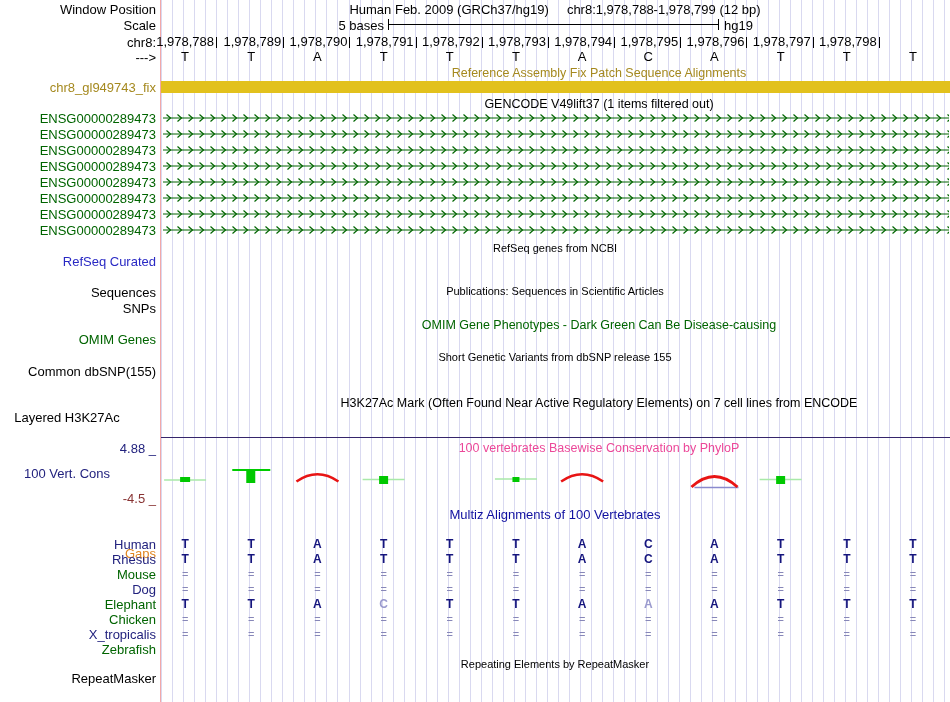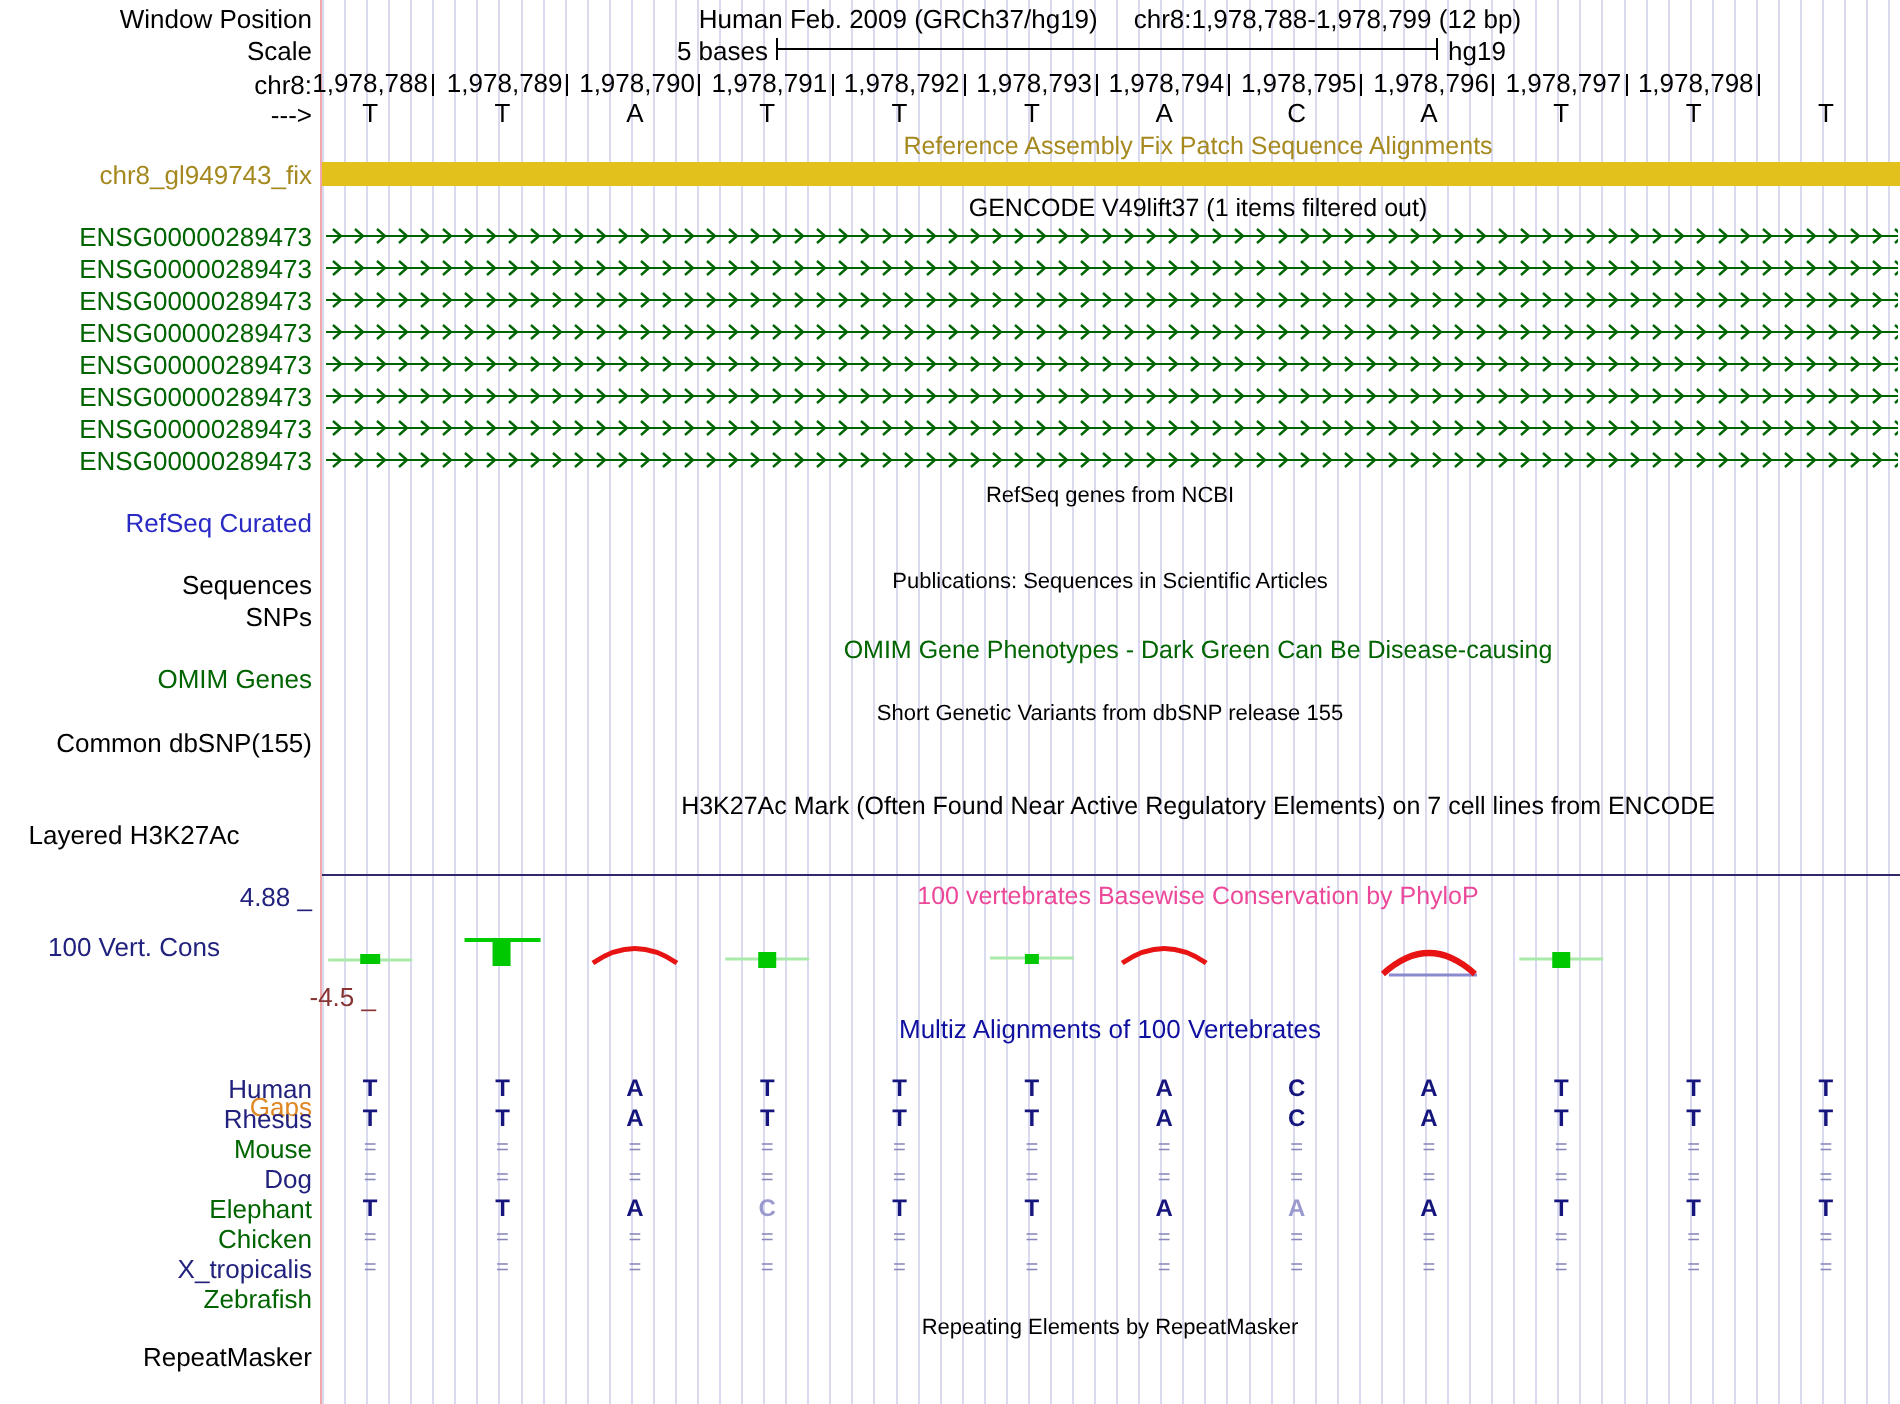--- a/index.html
+++ b/index.html
@@ -14,21 +14,21 @@
   .pinkline{position:absolute; left:160px; top:0; width:1px; height:702px; background:#f2a8a8;}
   .goldbar{position:absolute; left:161px; top:81px; width:789px; height:12px;}
   .purpleline{position:absolute; left:161px; top:437px; width:789px; height:1px; background:#35256b;}
 
   .lbl{
     position:absolute; left:0; width:156px; text-align:right; height:15px; line-height:15px;
     font-size:13px; white-space:nowrap; color:#000;
   }
   .lbl.centered{width:134px; text-align:center;}
   .olive{color:#a5891f;} .blue{color:#2929c4;} .green{color:#006400;}
-  .navy{color:#22227e;} .darkred{color:#883333;margin-left:32px;} .orange{color:#e08622;}
+  .navy{color:#22227e;} .darkred{color:#883333;} .orange{color:#e08622;}
 
   .center-line{
     position:absolute; left:162px; width:786px; text-align:center; height:15px; line-height:15px;
     white-space:nowrap; font-size:11px;
   }
   .ct-big{font-size:12.5px;padding-left:44px;}
   .ct-phylop{color:#ec4899;} .ct-multiz{color:#1010a0; font-size:13px;} .ct-olive{color:#a5891f;} .ct-green{color:#006400;}
 
   .scale-text{position:absolute; left:162px; top:18px; width:222px; text-align:right; font-size:13px; height:15px; line-height:15px;}
   .scale-bar{position:absolute; left:388px; top:19px; width:329px; height:11px; border-left:1px solid #000; border-right:1px solid #000;}

